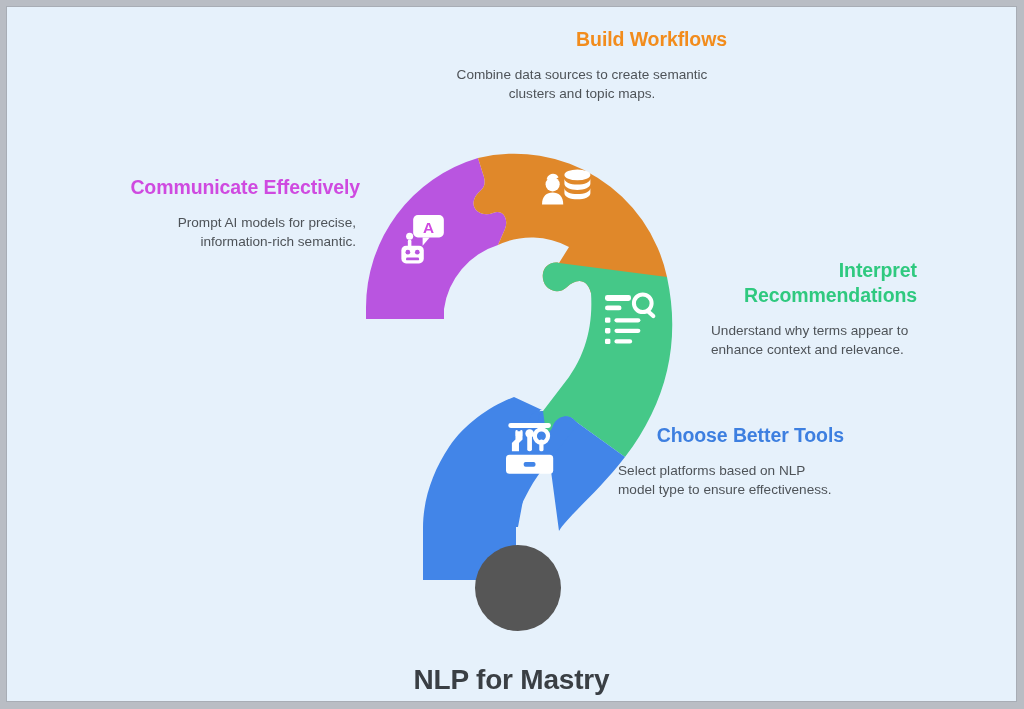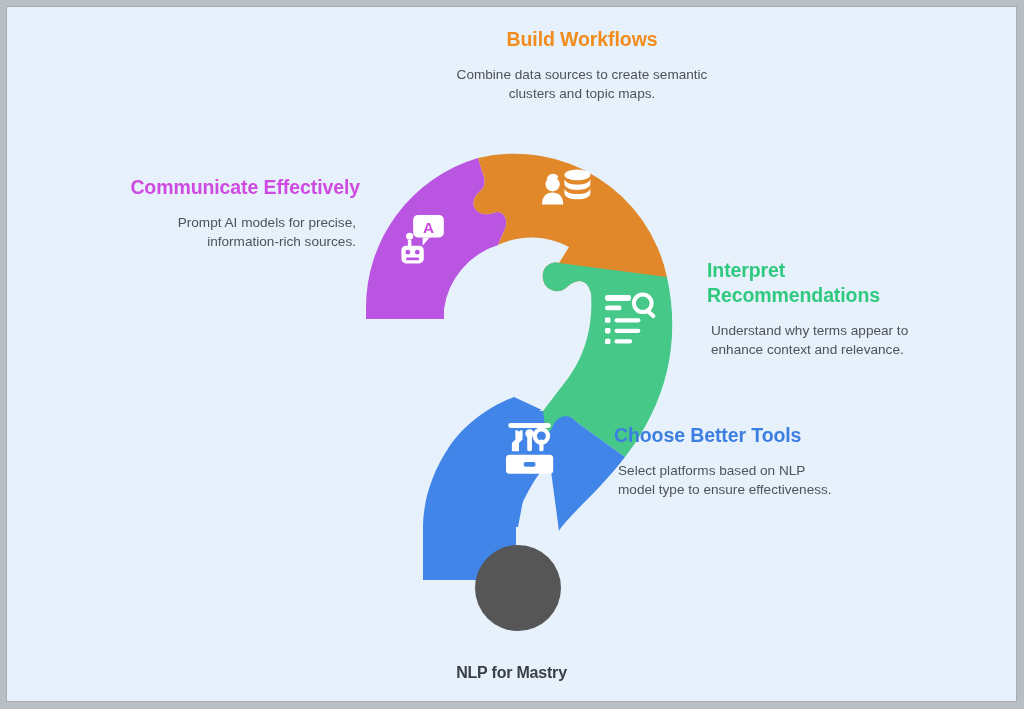--- a/index.html
+++ b/index.html
@@ -32,20 +32,21 @@
   
   .block {
     position: absolute;
   }
   .block .heading {
     font-size: 19.5px;
     font-weight: bold;
     line-height: 1.28;
     margin: 0 0 13px 0;
     letter-spacing: -0.1px;
+    text-align: right;
   }
   .block .body {
     font-size: 13.6px;
     line-height: 1.42;
     color: #4e5358;
     margin: 4px;
   }
 
   
   #block-build {
@@ -83,21 +84,21 @@
   }
   #block-tools .heading { color: #3d7fe0; }
 
   
   #page-title {
     position: absolute;
     left: 0;
     right: 0;
     top: 657px;
     text-align: center;
-    font-size: 16px;
+    font-size: 28px;
     font-weight: bold;
     color: #3a3f44;
     letter-spacing: -0.2px;
   }
 
   
   #qmark-graphic {
     position: absolute;
     left: 330px;
     top: 120px;
@@ -274,21 +275,21 @@
       </svg>
     </div>
 
     <div class="block" id="block-build">
       <p class="heading">Build Workflows</p>
       <p class="body">Combine data sources to create semantic clusters and topic maps.</p>
     </div>
 
     <div class="block" id="block-communicate">
       <p class="heading">Communicate Effectively</p>
-      <p class="body">Prompt AI models for precise, information-rich sources.</p>
+      <p class="body">Prompt AI models for precise, information-rich semantic.</p>
     </div>
 
     <div class="block" id="block-tools">
       <p class="heading">Choose Better Tools</p>
       <p class="body">Select platforms based on NLP model type to ensure effectiveness.</p>
     </div>
 
     <div class="block" id="block-interpret">
       <p class="heading">Interpret Recommendations</p>
       <p class="body">Understand why terms appear to enhance context and relevance.</p>

